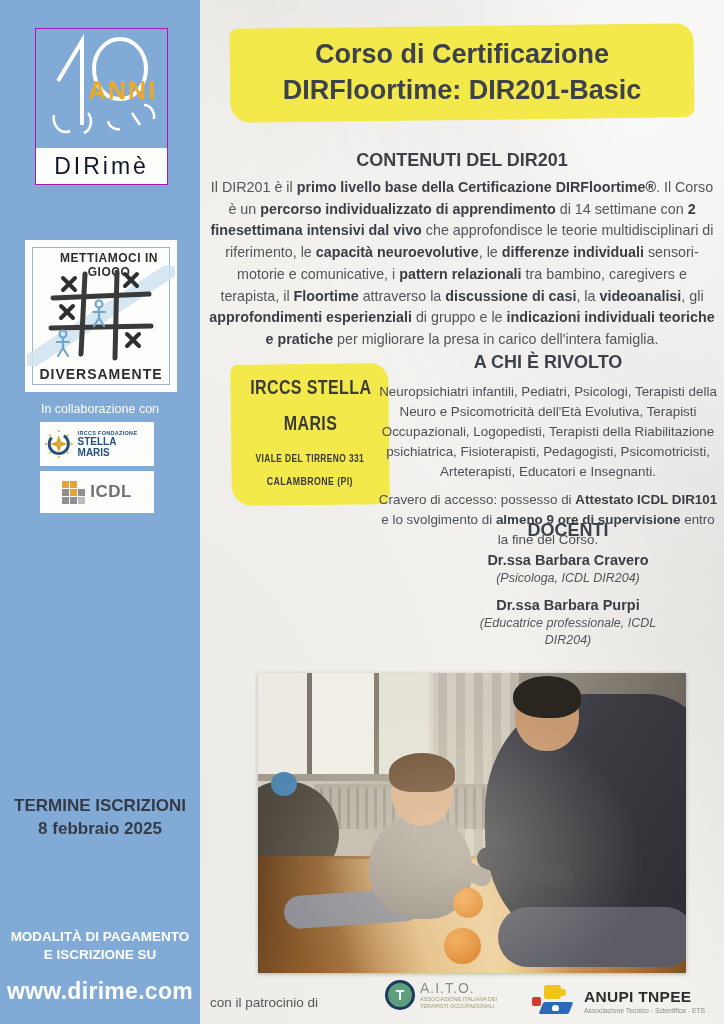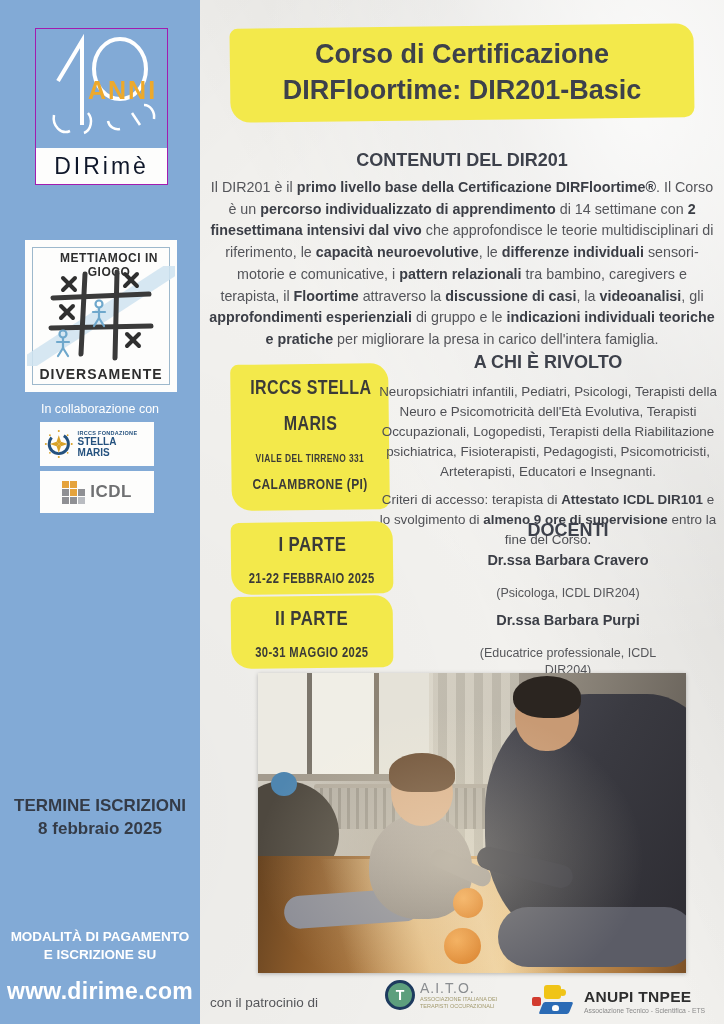--- a/index.html
+++ b/index.html
@@ -46,34 +46,34 @@
   .title-blk { position:absolute; left:30px; top:26px; width:464px; height:94px; display:flex; flex-direction:column; justify-content:center; text-align:center;align-items:center; }
   .title-blk .t { font-size:27px; font-weight:bold; color:#3d414b; line-height:1.32; }
   .sec-h { font-weight:bold; color:#3d414b; font-size:18px; text-align:center; }
   .contenuti-h { position:absolute; top:150px; left:0; width:524px; }
   .contenuti-p { position:absolute; top:177px; left:6px; width:512px; text-align:center; font-size:14.3px; line-height:1.52; color:#54555a; }
   .b { font-weight:bold; color:#3b3e46; }
   .venue { position:absolute; left:31px; top:364px; width:158px; text-align:center; padding:12px 4px 18px; }
   .venue .l1 { font-size:20px; margin-bottom:13px; }
   .venue .l2 { font-size:20px; margin-bottom:17px; }
   .venue .l3 { font-size:10.5px; margin-bottom:11px; }
-  .venue .l4 { font-size:15px; }
+  .venue .l4 { font-size:11px; }
   .cond { display:inline-block; transform:scaleX(.8); transform-origin:center; white-space:nowrap; font-weight:bold; color:#3b3b38; letter-spacing:.5px; }
   .rivolto { position:absolute; left:178px; top:352px; width:340px; text-align:center; }
   .rivolto-p { margin-top:9px; font-size:13.4px; line-height:1.5; color:#4f5055; }
   .rivolto-c { margin-top:7px; font-size:13.4px; line-height:1.5; color:#4f5055; }
   .sched { position:absolute; left:31px; top:522px; width:162px; text-align:center; }
   .sched .patch { padding:10px 2px 8px; }
   .sched .p-label { font-size:21px; margin-bottom:14px; }
   .sched .p-date { font-size:14px; }
   .sched .patch + .patch { margin-top:2px; }
   .docenti { position:absolute; left:215px; top:520px; width:306px; text-align:center; }
   .teacher { margin-top:11px; }
   .t-name { font-size:14.5px; font-weight:bold; color:#3b3e46; }
-  .t-role { font-size:12.5px; color:#55565a; max-width:215px; margin:17px auto 0; line-height:1.3; }
+  .t-role { font-style:italic; font-size:12.5px; color:#55565a; max-width:215px; margin:2px auto 0; line-height:1.3; }
 
   
   .photo { position:absolute; left:58px; top:673px; width:428px; height:300px; overflow:hidden; background:#8d867b; box-shadow:0 1px 4px rgba(0,0,0,.25); }
   .photo > div { position:absolute; }
   .ph-wall { inset:0; background:linear-gradient(105deg,#d8d4ca 0%,#b7b0a4 35%,#8d867b 62%,#5a544d 100%); }
   .ph-window { left:0; top:0; width:42%; height:36%; border-bottom:7px solid #a39b8e; border-right:5px solid #9b9488;
     background:linear-gradient(90deg,#eceae2 0 28%,#7b756b 28% 31%,#f0eee6 31% 66%,#8d8374 66% 69%,#e5e2d8 69% 100%); }
   .ph-curtain { left:40%; top:0; width:21%; height:64%; border-radius:0 0 30% 15%;
     background:repeating-linear-gradient(90deg,#d9d4c7 0 9px,#c3beb1 9px 18px); opacity:.85; }
   .ph-radiator { left:13%; top:37%; width:42%; height:15%; border-top:4px solid #b3ab9e; border-radius:3px;
@@ -247,33 +247,23 @@
     <div class="venue hl">
       <div class="l1"><span class="cond">IRCCS STELLA</span></div>
       <div class="l2"><span class="cond">MARIS</span></div>
       <div class="l3"><span class="cond">VIALE DEL TIRRENO 331</span></div>
       <div class="l4"><span class="cond">CALAMBRONE (PI)</span></div>
     </div>
 
     <div class="rivolto">
       <div class="sec-h">A CHI È RIVOLTO</div>
       <div class="rivolto-p">Neuropsichiatri infantili, Pediatri, Psicologi, Terapisti della Neuro e Psicomotricità dell'Età Evolutiva, Terapisti Occupazionali, Logopedisti, Terapisti della Riabilitazione psichiatrica, Fisioterapisti, Pedagogisti, Psicomotricisti, Arteterapisti, Educatori e Insegnanti.</div>
-      <div class="rivolto-c"><span>Criteri di accesso: terapista di </span><span class="b">Attestato ICDL DIR101</span><span> e lo svolgimento di </span><span class="b">almeno 9 ore di supervisione</span><span> entro la fine del Corso.</span></div>
-    </div>
-
-    <div class="sched">
-      <div class="patch hl">
-        <div class="p-label"><span class="cond">I PARTE</span></div>
-        <div class="p-date"><span class="cond">21-22 FEBBRAIO 2025</span></div>
-      </div>
-      <div class="patch hl">
-        <div class="p-label"><span class="cond">II PARTE</span></div>
-        <div class="p-date"><span class="cond">30-31 MAGGIO 2025</span></div>
-      </div>
-    </div>
+      <div class="rivolto-c"><span>Cravero di accesso: possesso di </span><span class="b">Attestato ICDL DIR101</span><span> e lo svolgimento di </span><span class="b">almeno 9 ore di supervisione</span><span> entro la fine del Corso.</span></div>
+    </div>
+
 
     <div class="docenti">
       <div class="sec-h">DOCENTI</div>
       <div class="teacher">
         <div class="t-name">Dr.ssa Barbara Cravero</div>
         <div class="t-role">(Psicologa, ICDL DIR204)</div>
       </div>
       <div class="teacher">
         <div class="t-name">Dr.ssa Barbara Purpi</div>
         <div class="t-role">(Educatrice professionale, ICDL DIR204)</div>

